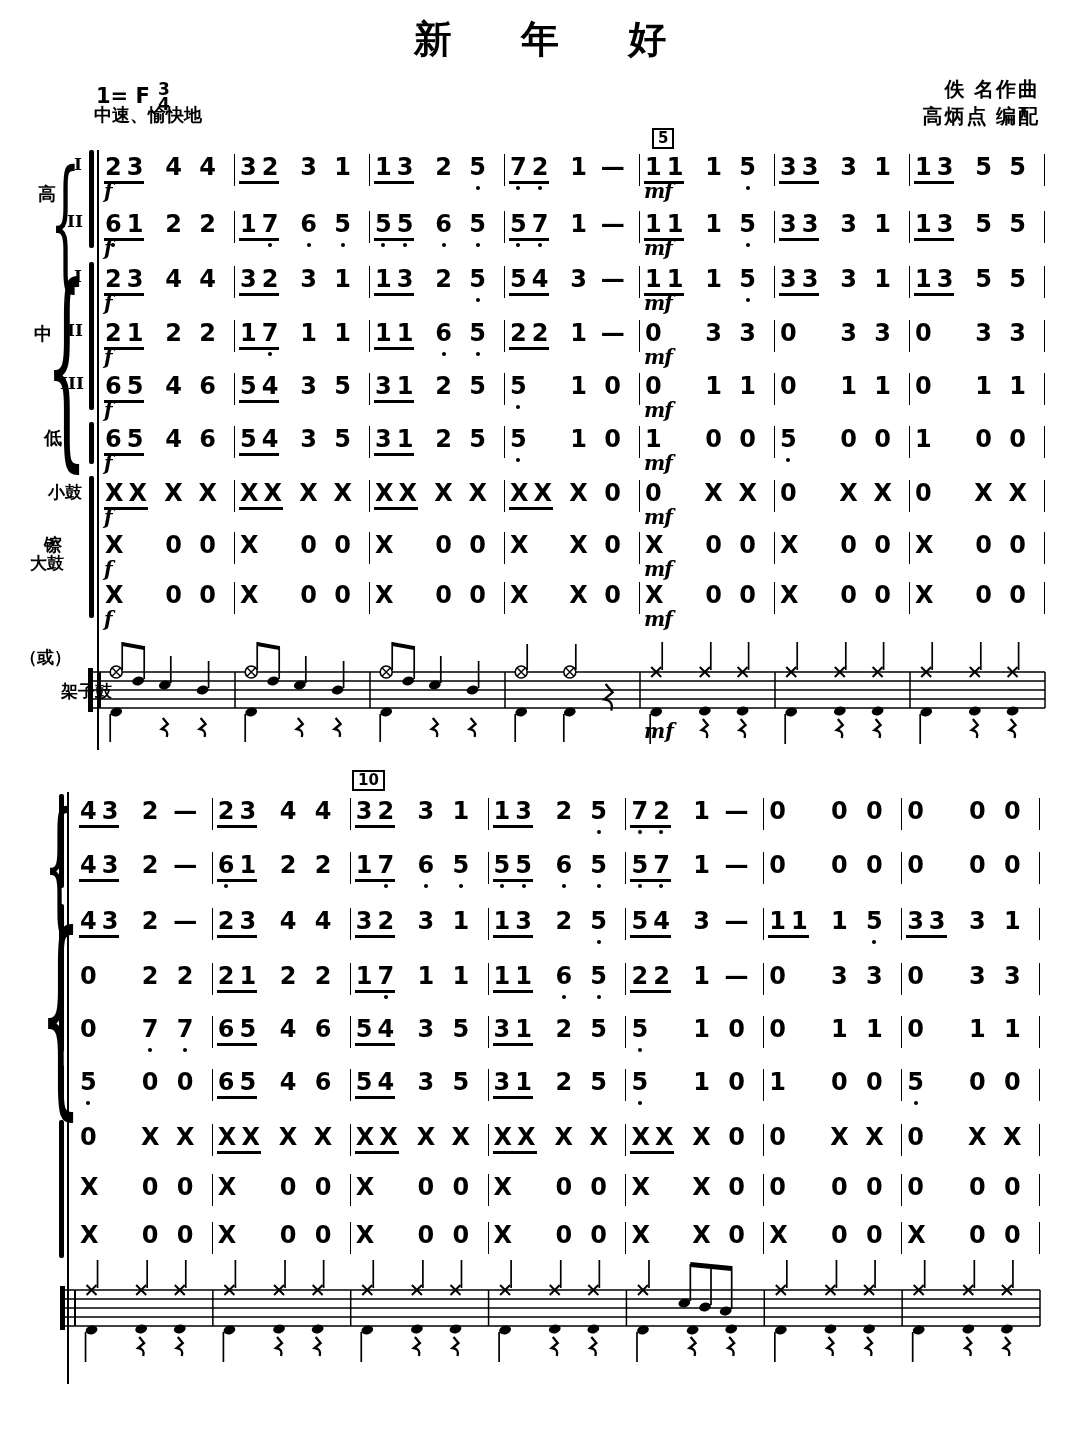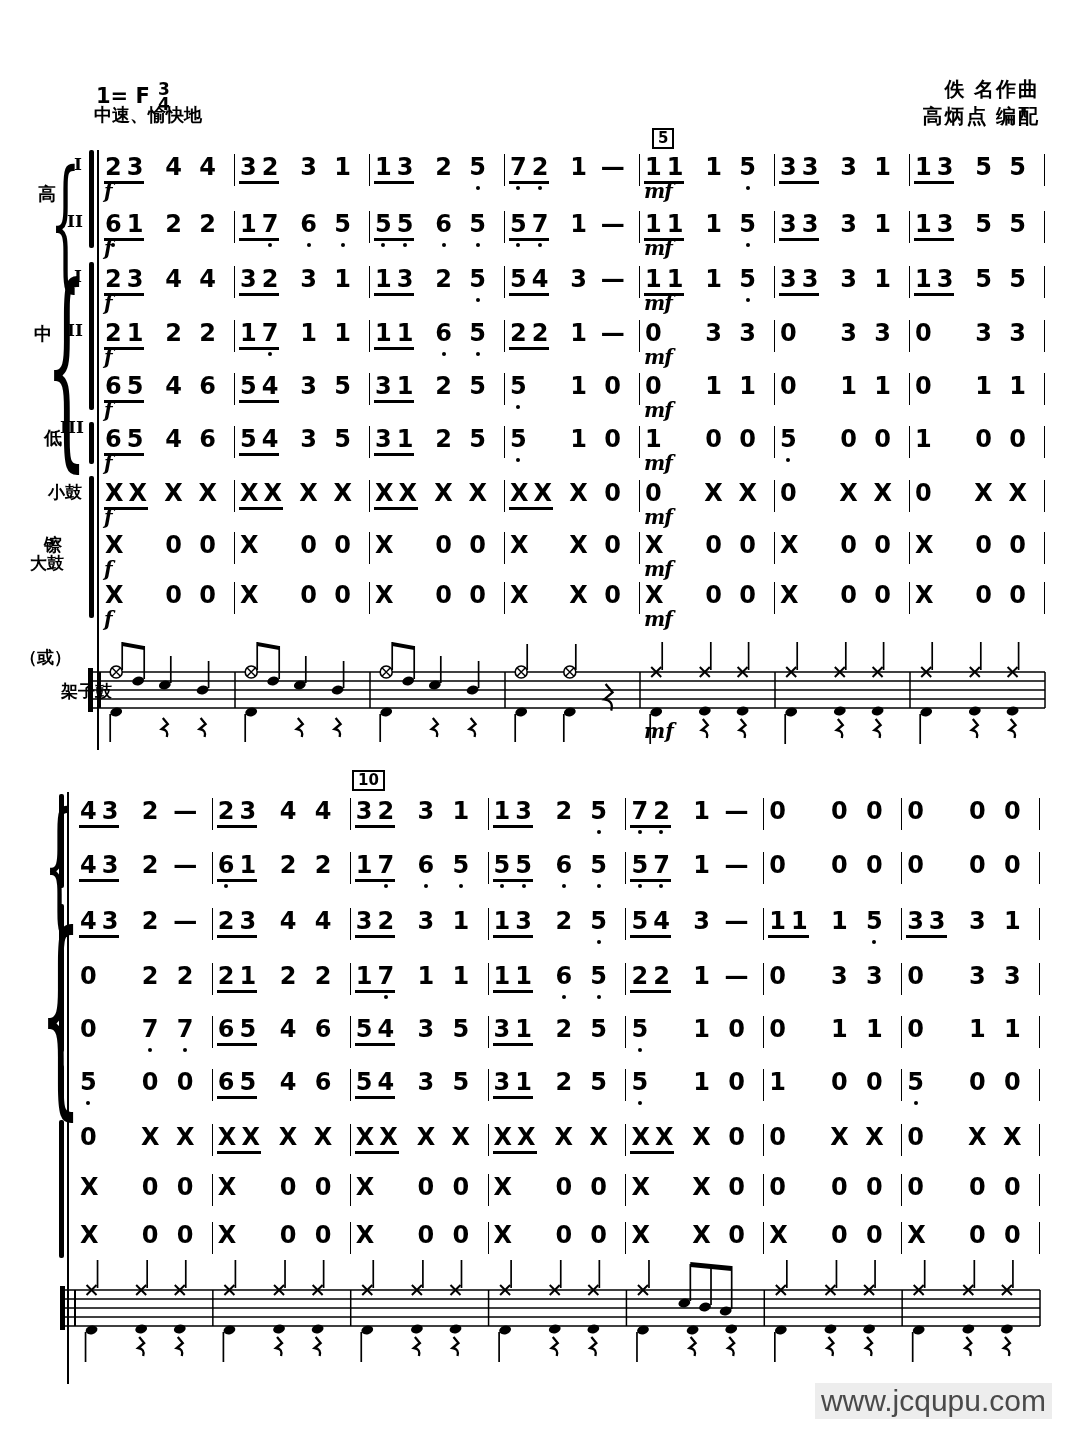--- a/index.html
+++ b/index.html
@@ -54,20 +54,21 @@
   .pagenum{position:absolute;left:0;right:0;top:1392px;text-align:center;
            font:700 20px "DejaVu Serif",serif;}
   .watermark{position:absolute;right:28px;top:1383px;font:400 30px "Liberation Sans",sans-serif;
              color:#4a4a4a;background:#ededed;padding:1px 6px;}
 </style>
 </head>
 <body>
 
 <div class="page">
 
+  <div class="title">新 年 好</div>
 
   <div class="keysig">
     <span>1= F</span><span class="frac"><b>3</b><b>4</b></span>
   </div>
   <div class="tempo">中速、愉快地</div>
   <div class="credit composer">佚 名作曲</div>
   <div class="credit arranger">高炳点 编配</div>
 
   <div class="rehearsal r5">5</div>
   <div class="rehearsal r10">10</div>
@@ -88,21 +89,21 @@
       <div class="gbar" style="left: 59px; top: 1065px; height: 42px; width: 5px;"></div>
       <div class="gbar" style="left: 59px; top: 1120px; height: 138px; width: 5px;"></div>
     </div>
   <div id="labels">
       <span class="ilabel " style="left: 38px; top: 182px;">高</span>
       <span class="voice" style="left: 74px; top: 154px;">I</span>
       <span class="voice" style="left: 67px; top: 211px;">II</span>
       <span class="ilabel " style="left: 34px; top: 322px;">中</span>
       <span class="voice" style="left: 74px; top: 266px;">I</span>
       <span class="voice" style="left: 67px; top: 320px;">II</span>
-      <span class="voice" style="left: 60px; top: 373px; margin-top: 44px;">III</span>
+      <span class="voice" style="left: 60px; top: 373px;">III</span>
       <span class="ilabel " style="left: 44px; top: 426px;">低</span>
       <span class="ilabel small" style="left: 48px; top: 481px; font-family: Liberation Serif, serif;">小鼓</span>
       <span class="ilabel " style="left: 44px; top: 533px;">镲</span>
       <span class="ilabel small" style="left: 30px; top: 552px;">大鼓</span>
       <span class="ilabel small" style="left: 20px; top: 646px;">（或）</span>
       <span class="ilabel small" style="left: 16px; top: 680px; margin-left: 45px;">架子鼓</span>
     </div>
 
   <div class="sys" id="sys1" style="left:100px;width:945px;">
       <div class="jrow" style="top: 154px; width: 100%;">
@@ -2578,14 +2579,13 @@
         <line x1="962.9142857142857" y1="38" x2="962.9142857142857" y2="10" stroke="#000" stroke-width="1.7"></line>
         <ellipse cx="868.6857142857143" cy="80" rx="6" ry="4.3" fill="#000" transform="rotate(-15 868.6857142857143 80)"></ellipse>
         <line x1="862.6857142857143" y1="82" x2="862.6857142857143" y2="112" stroke="#000" stroke-width="1.7"></line>
         <ellipse cx="918.3142857142857" cy="79" rx="6" ry="4.3" fill="#000" transform="rotate(-15 918.3142857142857 79)"></ellipse>
         <path d="M916.3142857142857 87 l5 6 l-6 5 q7 1 5 8" stroke="#000" stroke-width="2.3" fill="none"></path>
         <ellipse cx="956.9142857142857" cy="79" rx="6" ry="4.3" fill="#000" transform="rotate(-15 956.9142857142857 79)"></ellipse>
         <path d="M954.9142857142857 87 l5 6 l-6 5 q7 1 5 8" stroke="#000" stroke-width="2.3" fill="none"></path>
       </g>
     </svg>
 
-  <div class="watermark">www.jcqupu.com</div>
 </div>
 
 </body></html>

